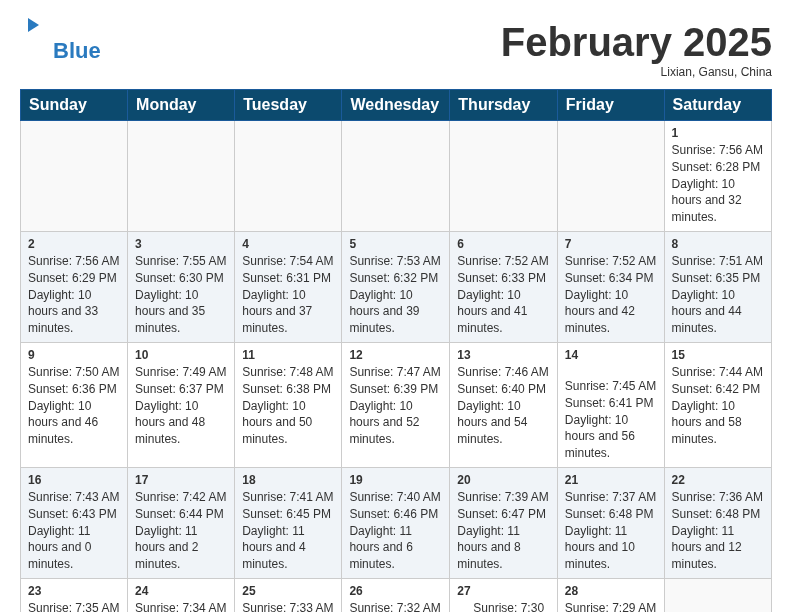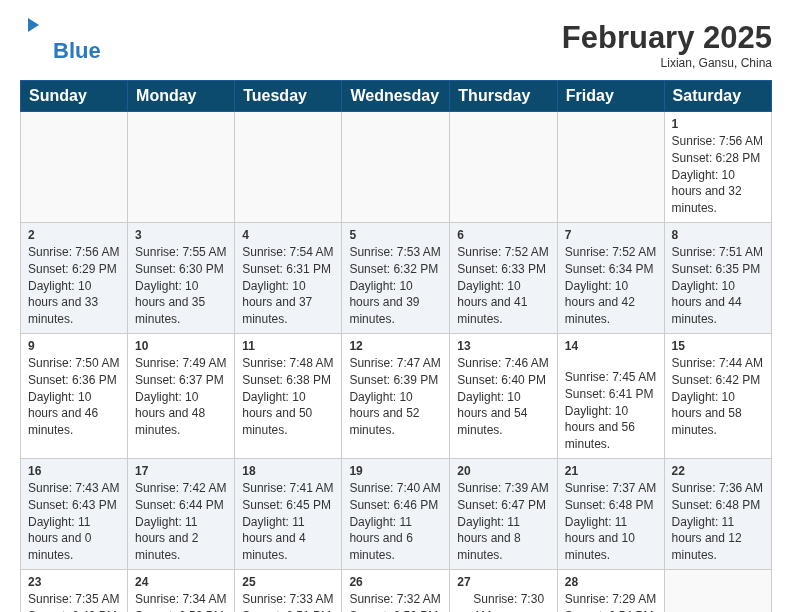--- a/index.html
+++ b/index.html
@@ -22,21 +22,21 @@
       align-items: flex-start;
     }
     .logo-text-row {
       display: flex;
       align-items: center;
     }
     .title-block {
       text-align: right;
     }
     .title-block h1 {
-      font-size: 31px;
+      font-size: 40px;
       font-weight: bold;
       color: #333;
     }
     .title-block h2 {
       font-size: 12px;
       font-weight: normal;
       color: #333;
     }
     .calendar {
       width: 100%;

